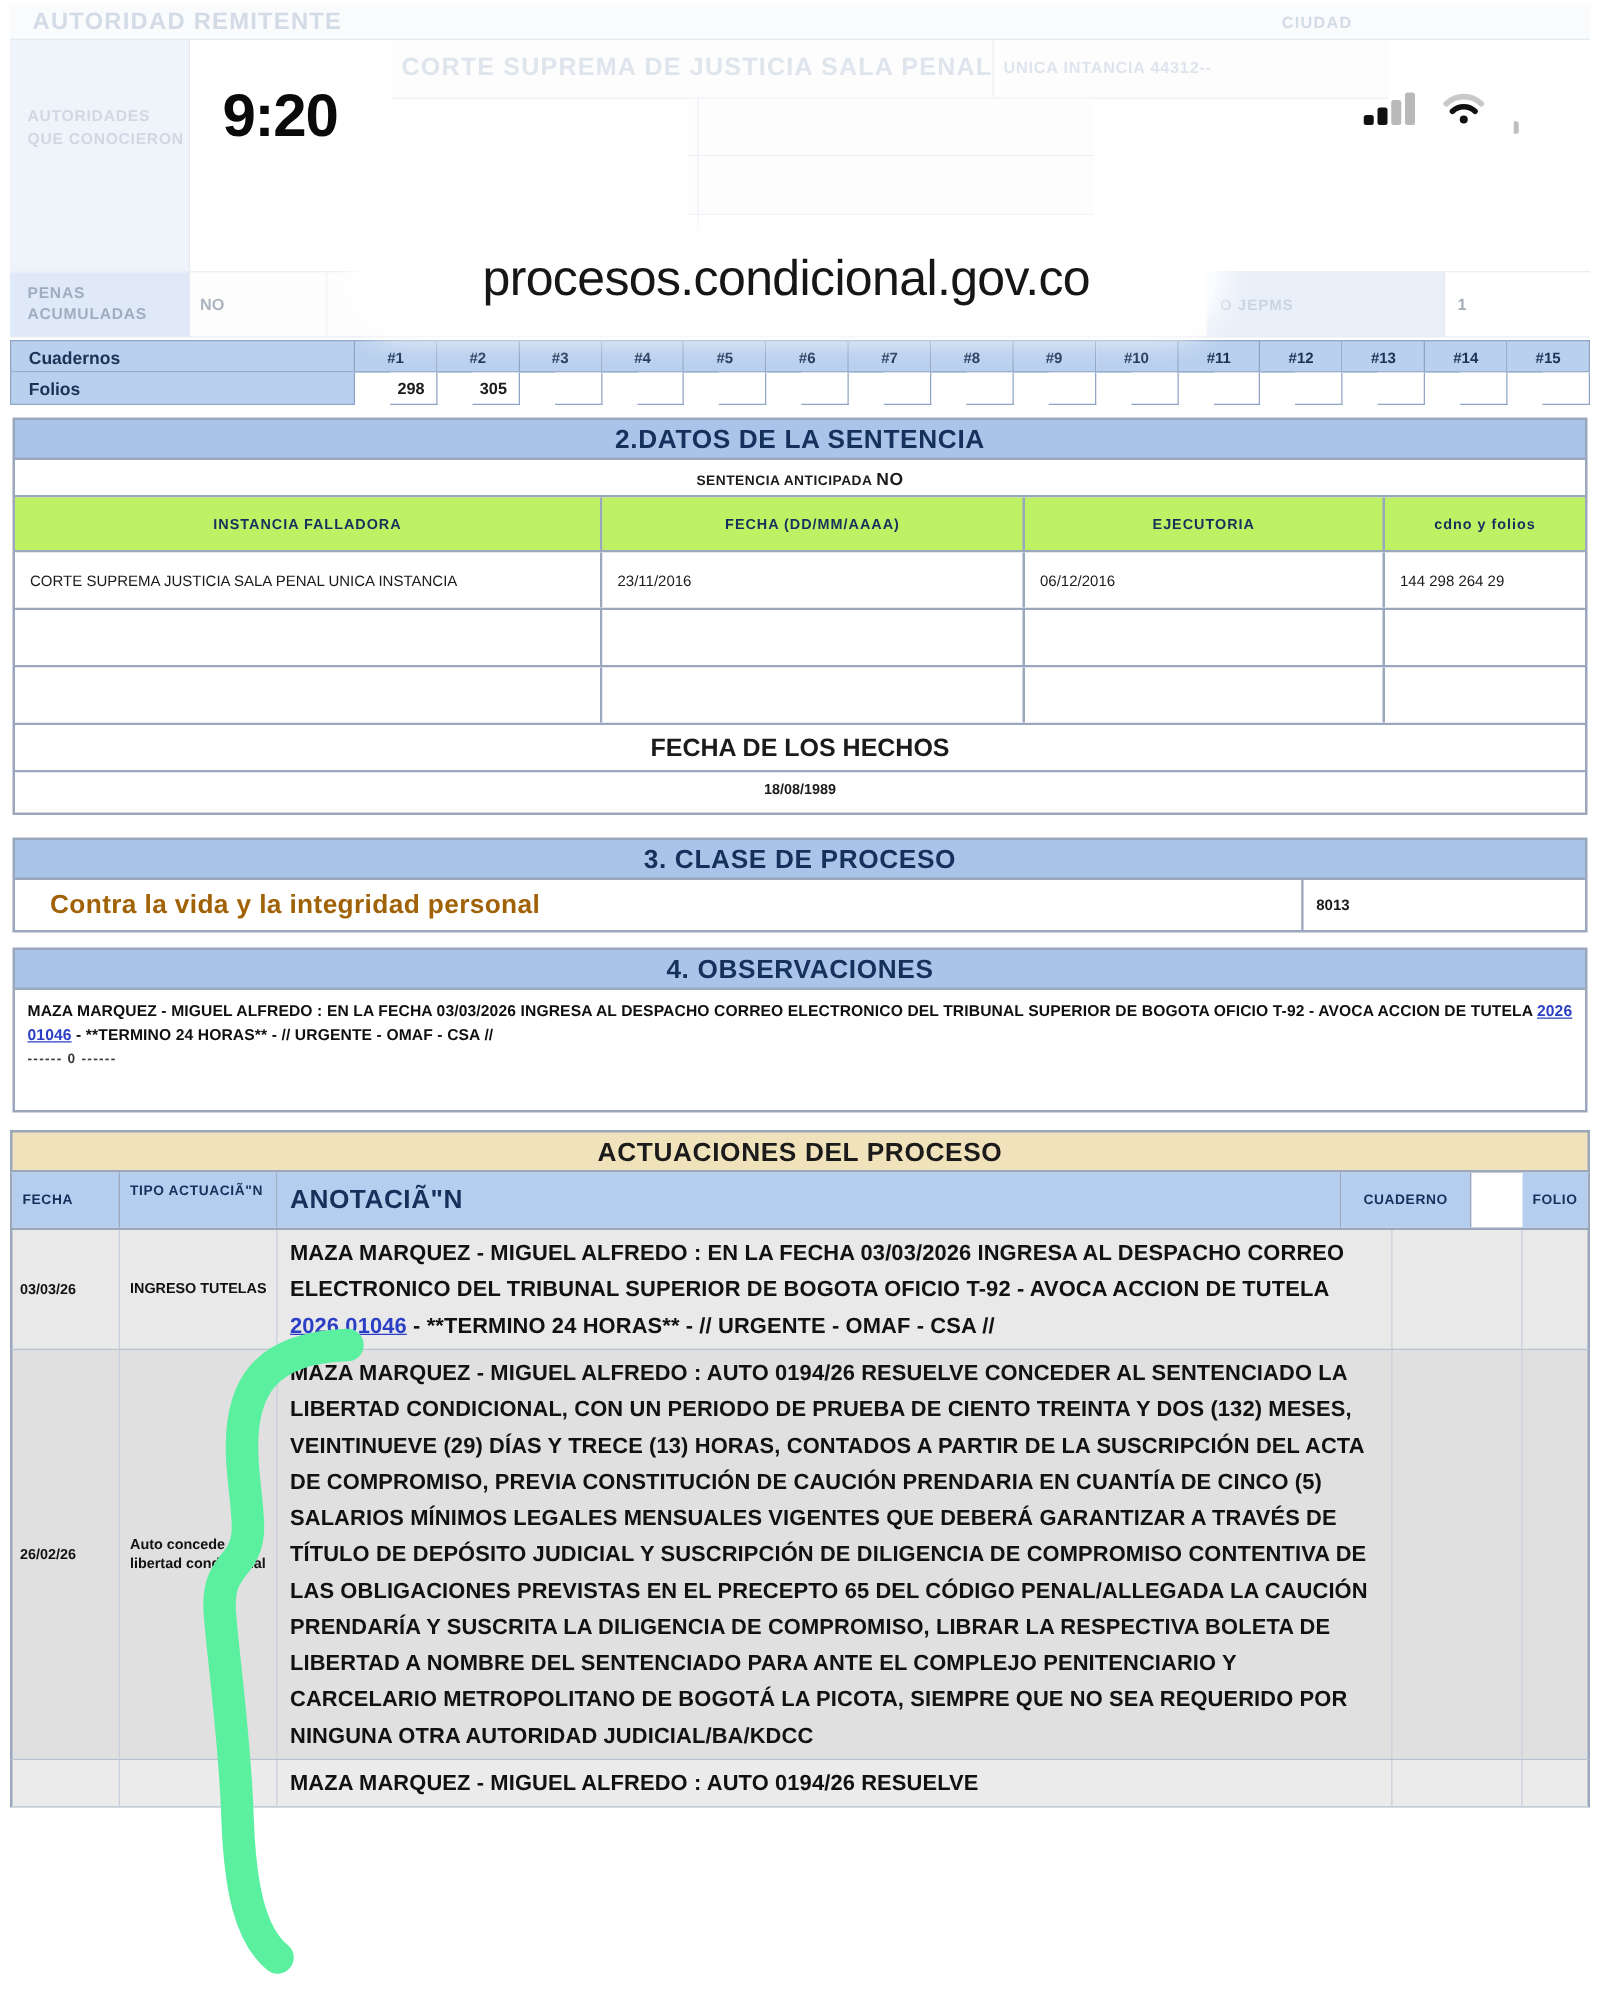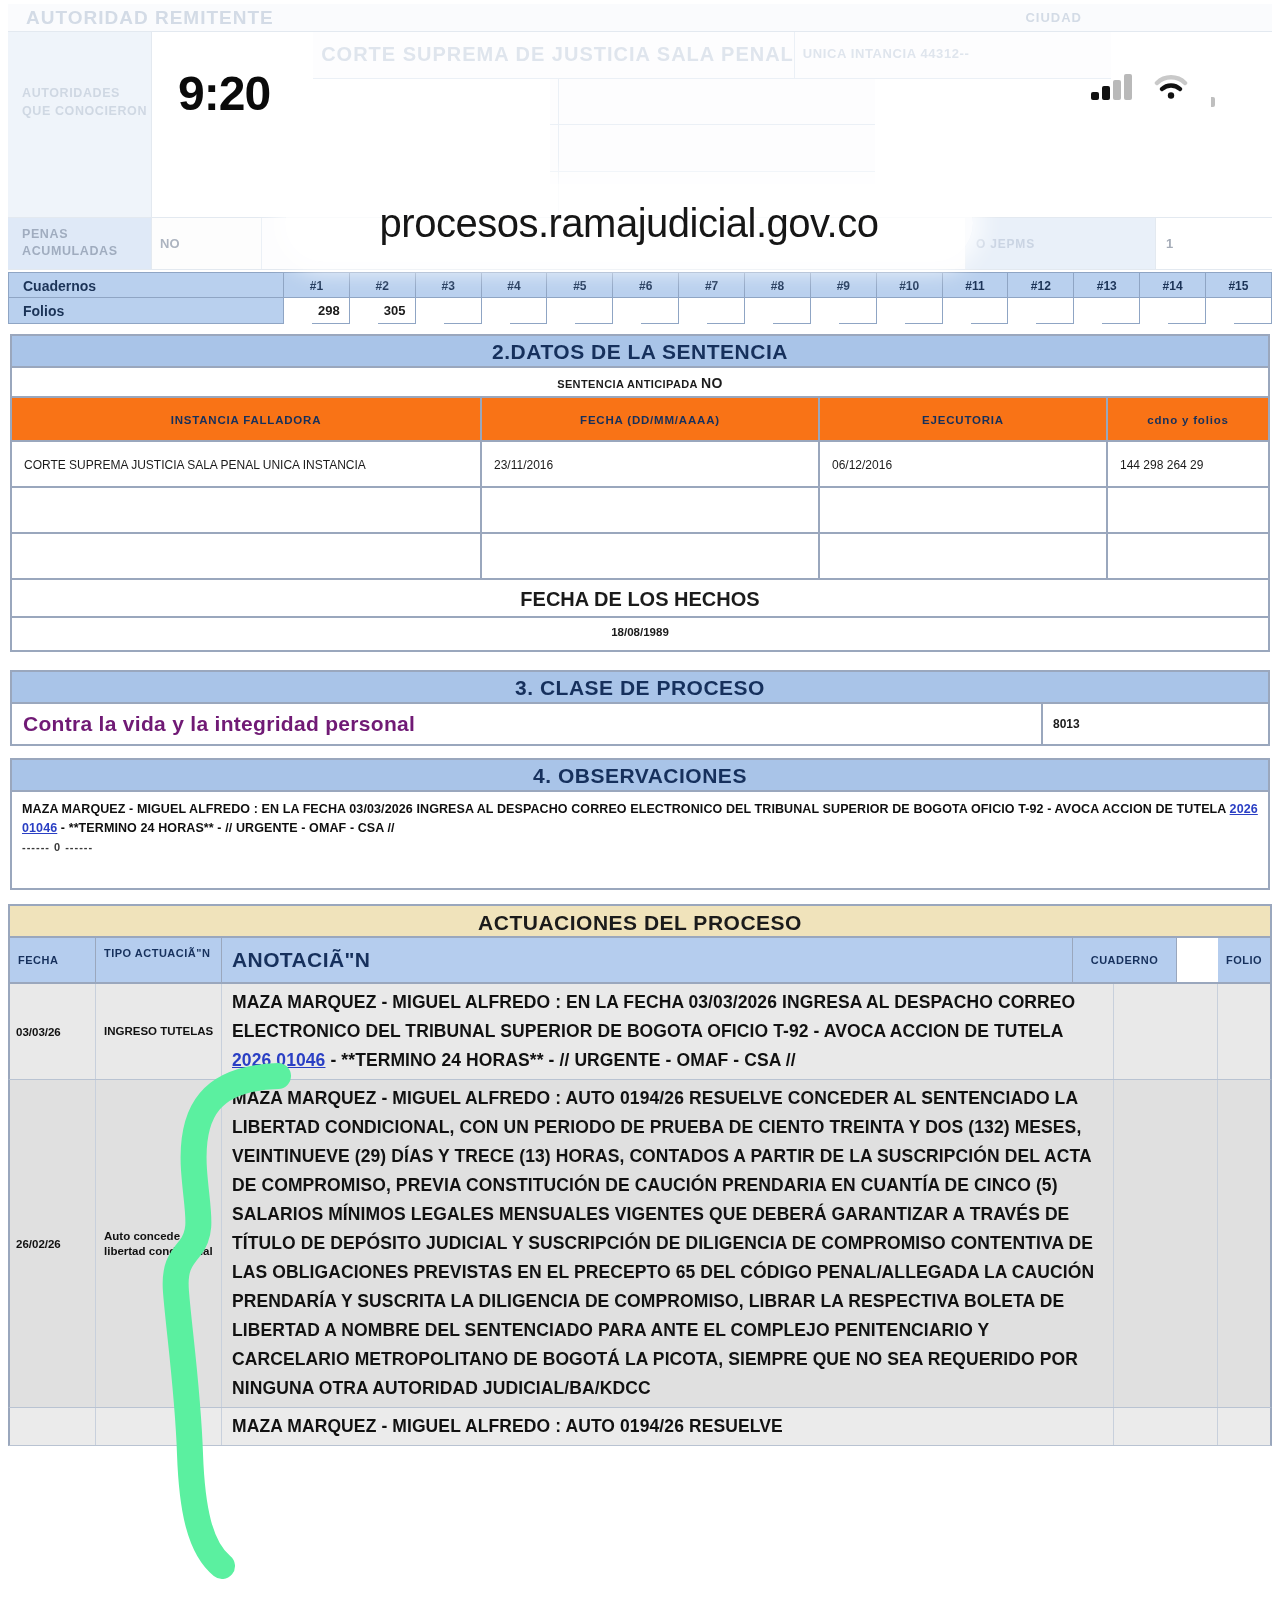--- a/index.html
+++ b/index.html
@@ -159,21 +159,21 @@
   .sec2 .bar { height: 32px; line-height: 32px; font-size: 21px; border-bottom: 2px solid #9aa7bd;}
   .sec2 .antic {
     height: 30px; line-height: 30px; text-align: center;
     font-size: 11px; font-weight: bold; color: #1b1b1b;
     border-bottom: 2px solid #9aa7bd; background: #fff;
     letter-spacing: .4px;
   }
   .sec2 .antic b { font-size: 14px; }
   .s2-head { display: flex; height: 44px; border-bottom: 2px solid #9aa7bd; }
   .s2-head > div {
-    background: #f97316; color: #16305c; font-weight: bold;
+    background: #bef264; color: #16305c; font-weight: bold;
     font-size: 11.5px; text-align: center; line-height: 44px;
     letter-spacing: .8px; border-right: 2px solid #9aa7bd;
   }
   .s2-head > div:last-child { border-right: 0; }
   .c1 { width: 470px; } .c2 { width: 338px; } .c3 { width: 288px; } .c4 { flex: 1; }
   .s2-row { display: flex; height: 46px; border-bottom: 2px solid #9aa7bd; }
   .s2-row > div {
     background: #ffffff; color: #1b1b1b; font-size: 12px;
     line-height: 46px; padding-left: 12px;
     border-right: 2px solid #9aa7bd;
@@ -189,22 +189,22 @@
   .hechos-val {
     height: 28px; line-height: 28px; text-align: center;
     font-size: 11.5px; font-weight: bold; color: #1b1b1b; background:#fff;
   }
 
   
   .sec3 { position: absolute; left: 10px; top: 670px; width: 1260px; height: 76px; }
   .sec3 .bar { height: 32px; line-height: 32px; font-size: 21px; border-bottom: 2px solid #9aa7bd; }
   .sec3 .body { display: flex; height: 40px; }
   .sec3 .txt {
-    flex: 1; font-size: 21px; font-weight: bold; color: #701a75;
-    line-height: 40px; padding-left: 11px; letter-spacing: .3px;
+    flex: 1; font-size: 21px; font-weight: bold; color: #a16207;
+    line-height: 40px; padding-left: 28px; letter-spacing: .3px;
     border-right: 2px solid #9aa7bd; background: #fff;
   }
   .sec3 .code {
     width: 225px; font-size: 12px; font-weight: bold; color: #1b1b1b;
     line-height: 40px; padding-left: 10px; background: #fff;
   }
 
   
   .sec4 { position: absolute; left: 10px; top: 758px; width: 1260px; height: 132px; }
   .sec4 .bar { height: 32px; line-height: 32px; font-size: 21px; border-bottom: 2px solid #9aa7bd; }
@@ -508,16 +508,16 @@
         <span class="batt">
           <span class="fill" style="width: 57%;"></span>
           <span class="pct">57</span>
         </span>
         <span class="batt-tip"></span>
       </span>
     </div>
   </div>
 
   <div class="urlpill">
-    <span>procesos.ramajudicial.gov.co</span>
+    <span>procesos.condicional.gov.co</span>
   </div>
 
 </div>
 
 </body></html>

